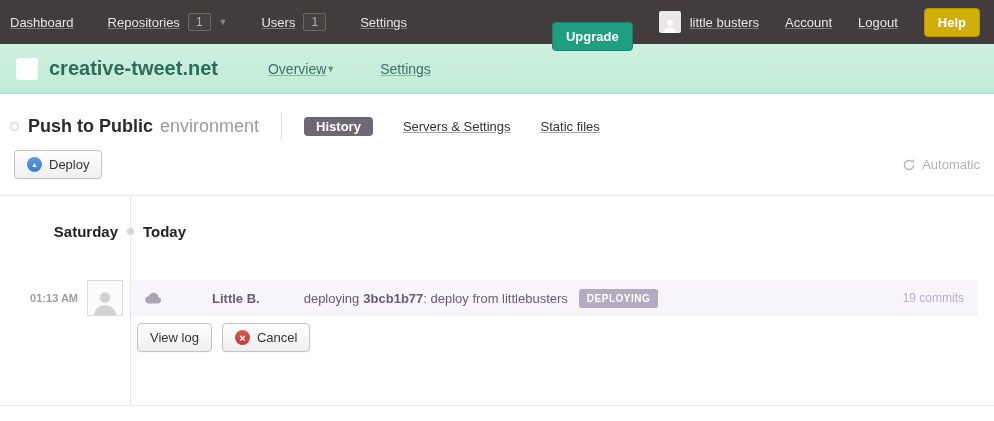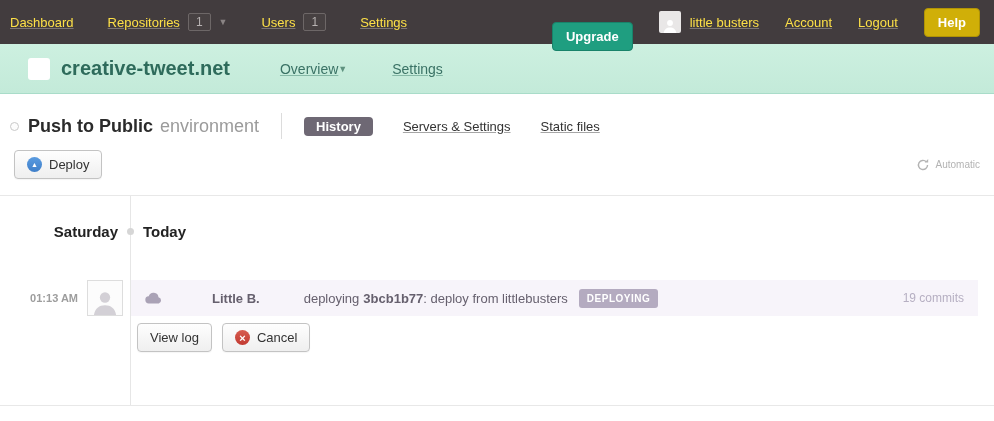--- a/index.html
+++ b/index.html
@@ -4,38 +4,38 @@
 <style>
   * { margin:0; padding:0; box-sizing:border-box; }
   html,body { width:994px; height:421px; background:#fff; overflow:hidden;
     font-family:"Liberation Sans","DejaVu Sans",sans-serif; }
 
   
   .topbar { height:44px; background:#423c3e; display:flex; align-items:center;
     justify-content:space-between; padding:0 14px 0 10px; }
   .topbar-left { display:flex; align-items:center; gap:34px; }
   .topbar-right { display:flex; align-items:center; gap:26px; }
-  .tb-link { color:#fde047; font-size:13px; text-decoration:underline;
+  .tb-link { color:#e5e5e5; font-size:13px; text-decoration:underline;
     text-decoration-color:#7a7474; cursor:pointer; }
   .tb-group { display:flex; align-items:center; gap:8px; cursor:pointer; }
   .tb-badge { border:1px solid #6d6767; color:#b7b2b2; font-size:12px;
     padding:1px 7px; border-radius:2px; background:#474142; }
   .tb-caret { color:#8a8484; font-size:9px; }
   .btn-upgrade { background:#1f9e80; color:#fff; font-weight:bold; font-size:13px;
     border:1px solid #18836a; border-radius:4px; padding:6px 13px; cursor:pointer;margin-top:28px; }
   .btn-help { background:#d0af08; color:#fff; font-weight:bold; font-size:13px;
     border:1px solid #b09305; border-radius:4px; padding:6px 13px; cursor:pointer; }
   .tb-avatar { width:22px; height:22px; background:#e9e7e7; border-radius:2px;
     display:flex; align-items:flex-end; justify-content:center; overflow:hidden; }
   .tb-avatar svg { width:16px; height:16px; fill:#fff; }
   .user-group { display:flex; align-items:center; gap:9px; cursor:pointer; }
 
   
   .sitebar { height:50px; background:linear-gradient(#cdf0e0,#c3ead9);
-    border-bottom:1px solid #a9dcc9; display:flex; align-items:center; padding-left:28px; }
+    border-bottom:1px solid #a9dcc9; display:flex; align-items:center; padding-left:16px; }
   .favicon { width:22px; height:22px; background:#fff; border-radius:3px; }
   .site-name { color:#2e6b5b; font-size:20px; font-weight:bold; margin-left:11px; }
   .sb-link { color:#3a7265; font-size:14px; text-decoration:underline;
     text-decoration-color:#86b9a7; cursor:pointer; }
   .sb-overview { margin-left:50px; display:flex; align-items:center; gap:0; }
   .sb-caret { color:#5f927f; font-size:9px; }
   .sb-settings { margin-left:45px; }
 
   
   .env-header { display:flex; align-items:center; padding:20px 0 0 10px; height:44px; }
@@ -53,21 +53,21 @@
   .deploy-row { display:flex; align-items:center; justify-content:space-between;
     padding:12px 14px 0 14px; }
   .btn { display:inline-flex; align-items:center; gap:7px; font-size:13px; color:#333;
     background:linear-gradient(#fefefe,#efefef); border:1px solid #c3c3c3;
     border-radius:4px; padding:6px 12px; cursor:pointer;
     box-shadow:0 1px 1px rgba(0,0,0,.04); }
   .icon-circle { width:15px; height:15px; border-radius:50%; display:inline-flex;
     align-items:center; justify-content:center; color:#fff; }
   .icon-up { background:linear-gradient(#5a9be0,#3f7fc9); font-size:7px; }
   .icon-x { background:linear-gradient(#d75c50,#c23b32); font-size:11px; font-weight:bold; }
-  .automatic { display:flex; align-items:center; gap:6px; color:#b3b3b3; font-size:10px;
+  .automatic { display:flex; align-items:center; gap:6px; color:#b3b3b3; font-size:13px;
     cursor:pointer; }
 
   
   .timeline { position:relative; margin-top:16px; height:211px;
     border-top:1px solid #e8e8e8; border-bottom:1px solid #e8e8e8; }
   .tl-line { position:absolute; left:130px; top:0; bottom:0; width:1px; background:#e6e6e6; }
   .day-row { position:absolute; top:27px; left:0; right:0; display:flex; align-items:center; }
   .day-prev { width:118px; text-align:right; font-size:15px; font-weight:bold; color:#222; }
   .day-dot { width:7px; height:7px; border-radius:50%; background:#d6d6d6; margin-left:9px; }
   .day-cur { margin-left:9px; font-size:15px; font-weight:bold; color:#222; }

